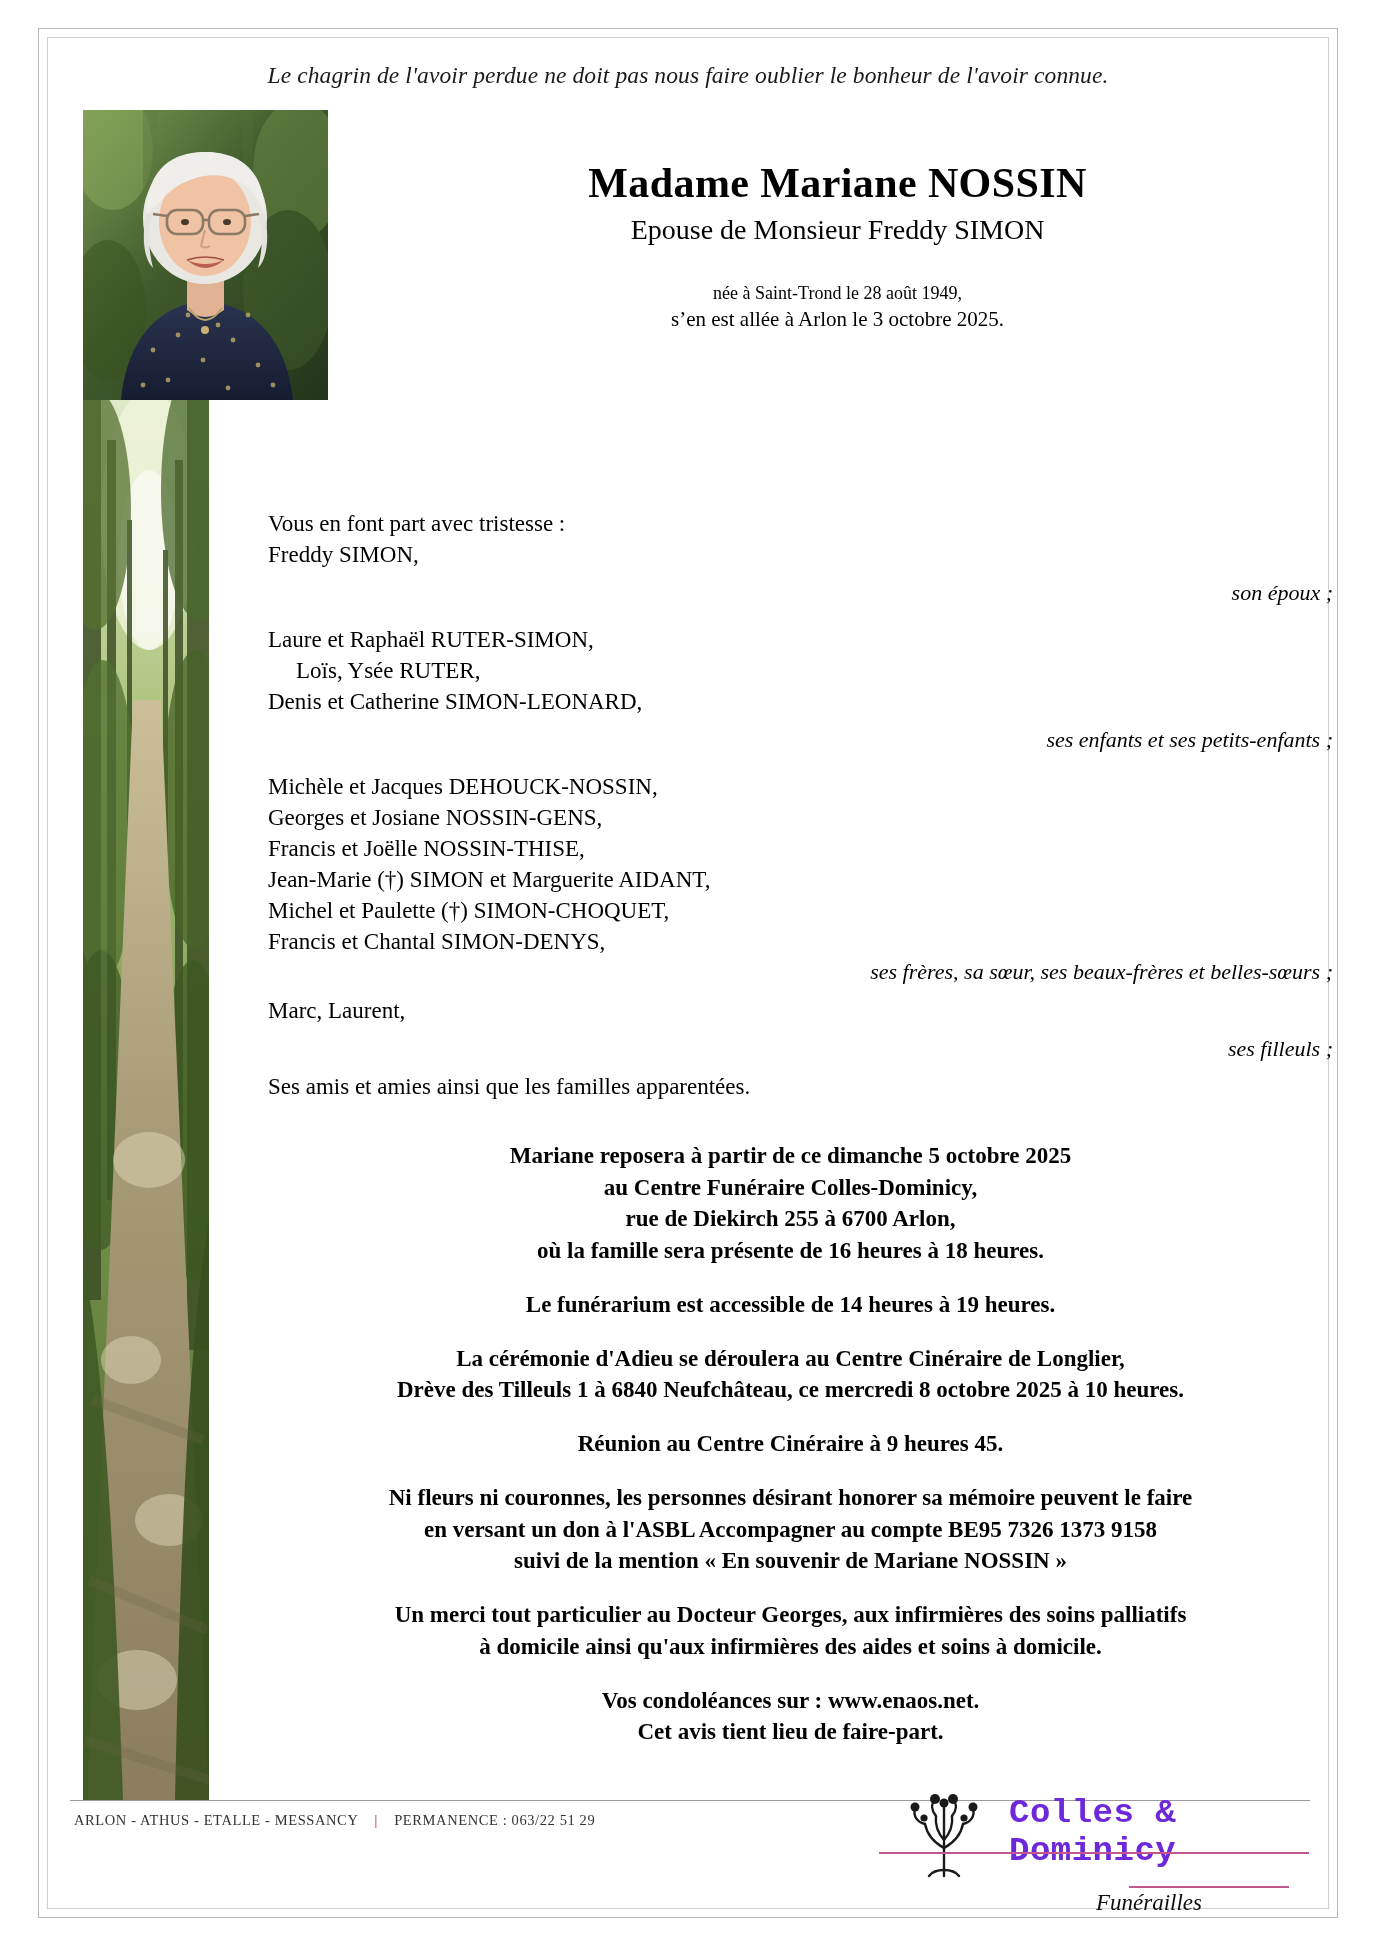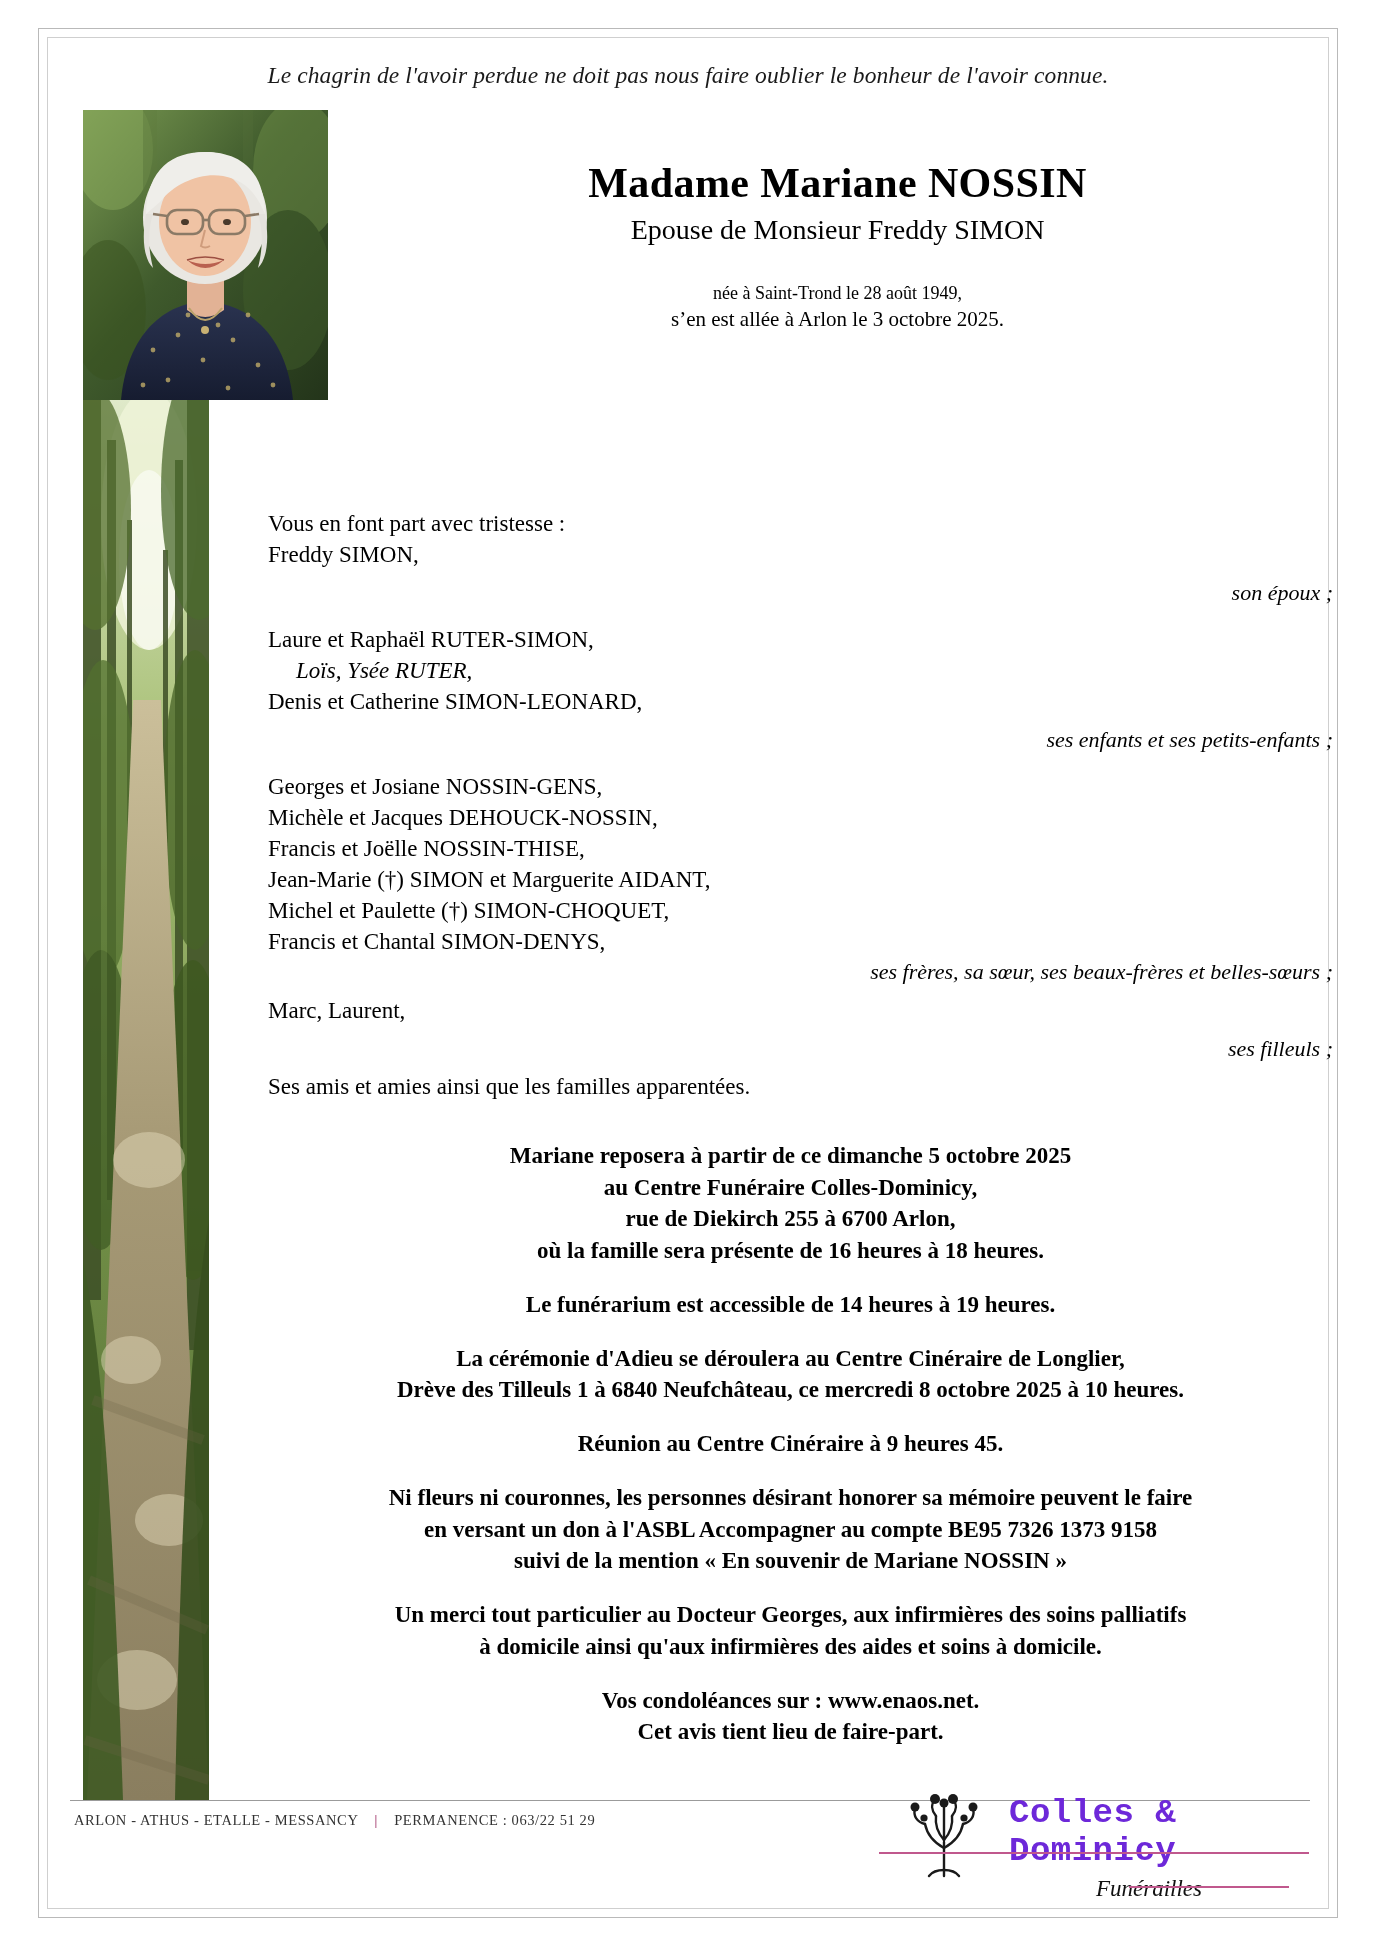--- a/index.html
+++ b/index.html
@@ -111,21 +111,21 @@
   
   .family-block {
     position: absolute;
     left: 268px;
     top: 508px;
     width: 1065px;
     font-size: 23px;
     line-height: 1.35;
   }
   .fam-line { white-space: nowrap; }
-  .fam-line.indent { padding-left: 28px; font-style: italic; }
+  .fam-line.indent { padding-left: 28px; }
   .fam-role {
     text-align: right;
     font-style: italic;
     font-size: 22px;
   }
   .fam-gap { height: 16px; }
   .fam-gap-sm { height: 8px; }
 
   
   .info-block {
@@ -192,21 +192,21 @@
     font-size: 34px;
     letter-spacing: 0.5px;
     color: #6d28d9;
   }
   .logo-sub {
     font-family: "Liberation Serif", serif;
     font-style: italic;
     font-size: 23px;
     color: #111;
     text-align: center;
-    margin-top: 6px;
+    margin-top: 20px;
     padding-right: 20px;
   }
   .logo-rule {
     position: absolute;
     left: 0px;
     top: 66px;
     width: 430px;
     height: 2px;
     background: #c0588d;
   }
@@ -368,22 +368,22 @@
     <div class="fam-line">Freddy SIMON,</div>
     <div class="fam-gap-sm"></div>
     <div class="fam-role">son époux ;</div>
     <div class="fam-gap"></div>
     <div class="fam-line">Laure et Raphaël RUTER-SIMON,</div>
     <div class="fam-line indent">Loïs, Ysée RUTER,</div>
     <div class="fam-line">Denis et Catherine SIMON-LEONARD,</div>
     <div class="fam-gap-sm"></div>
     <div class="fam-role">ses enfants et ses petits-enfants ;</div>
     <div class="fam-gap"></div>
+    <div class="fam-line">Michèle et Jacques DEHOUCK-NOSSIN,</div>
     <div class="fam-line">Georges et Josiane NOSSIN-GENS,</div>
-    <div class="fam-line">Michèle et Jacques DEHOUCK-NOSSIN,</div>
     <div class="fam-line">Francis et Joëlle NOSSIN-THISE,</div>
     <div class="fam-line">Jean-Marie (†) SIMON et Marguerite AIDANT,</div>
     <div class="fam-line">Michel et Paulette (†) SIMON-CHOQUET,</div>
     <div class="fam-line">Francis et Chantal SIMON-DENYS,</div>
     <div class="fam-role">ses frères, sa sœur, ses beaux-frères et belles-sœurs ;</div>
     <div class="fam-gap-sm"></div>
     <div class="fam-line">Marc, Laurent,</div>
     <div class="fam-gap-sm"></div>
     <div class="fam-role">ses filleuls ;</div>
     <div class="fam-gap-sm"></div>

